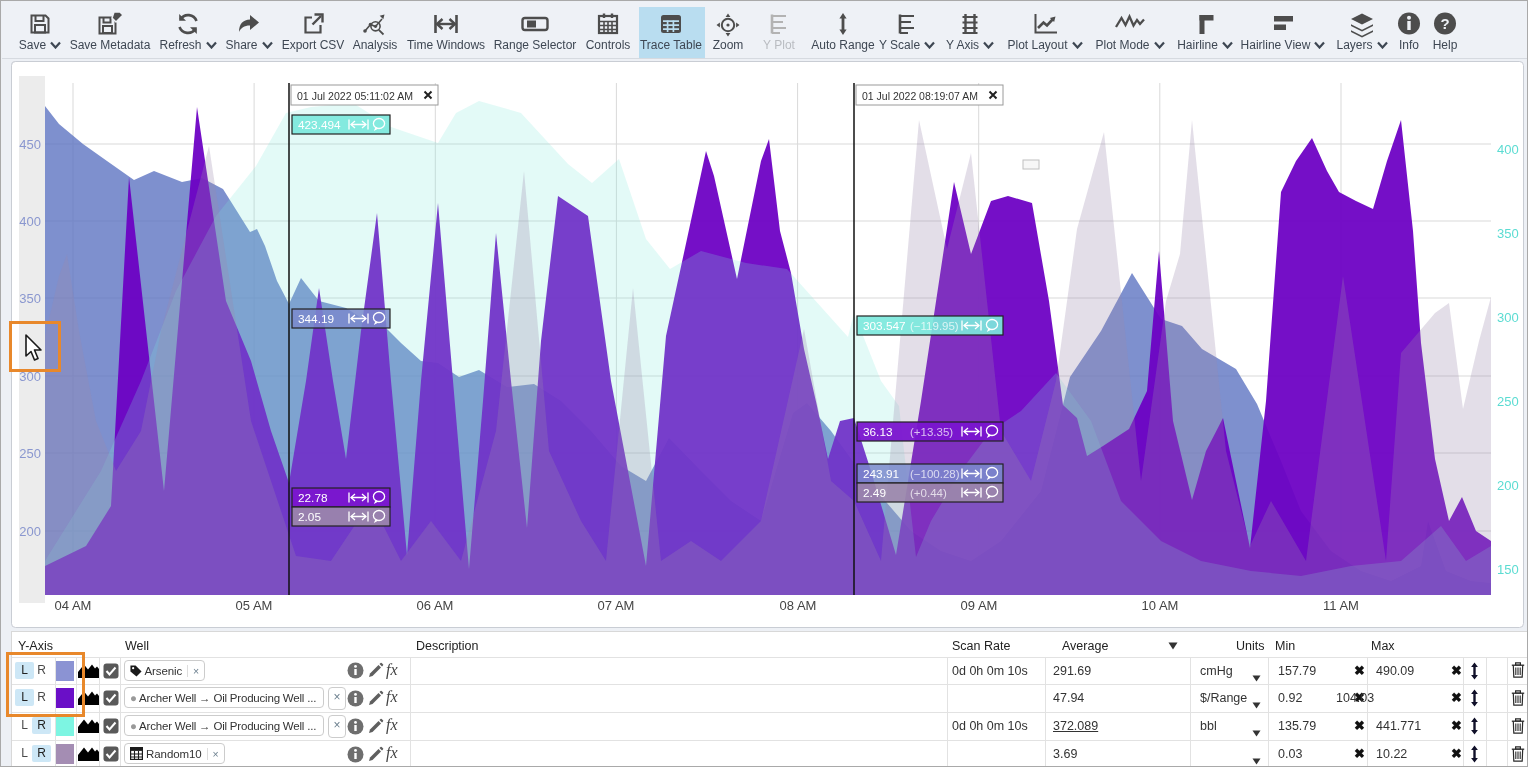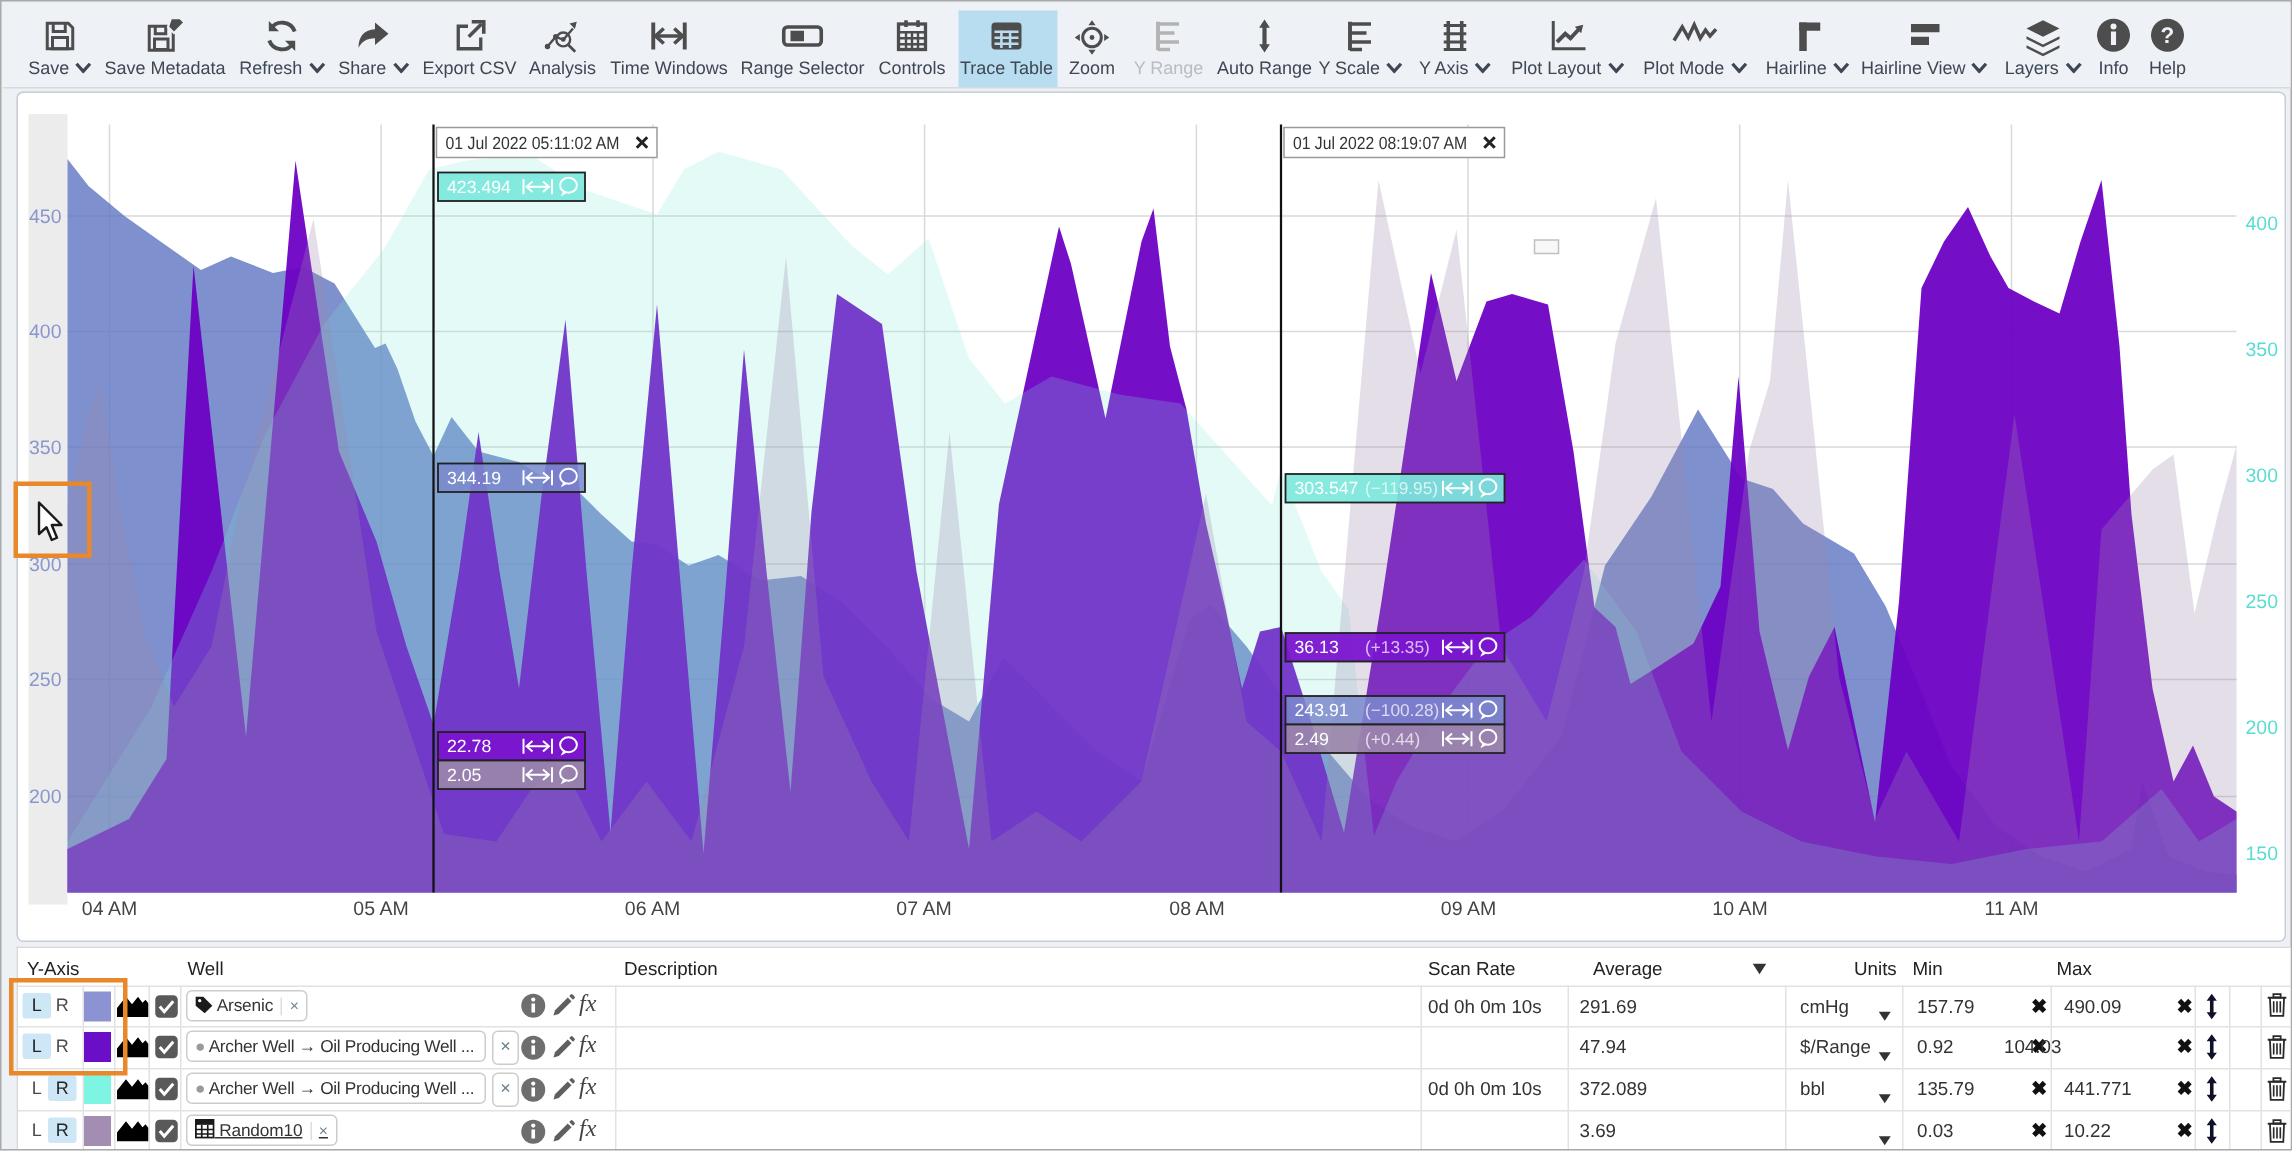--- a/index.html
+++ b/index.html
@@ -134,21 +134,21 @@
 <path d="M14 2.5 l2.4 3.4 h-4.8 z M14 25.5 l2.4 -3.4 h-4.8 z M2.5 14 l3.4 -2.4 v4.8 z M25.5 14 l-3.4 -2.4 v4.8 z" fill="#4d4d4d"></path>
 <circle cx="14" cy="14" r="1.6" fill="#4d4d4d"></circle>
 </svg></span>
       <span class="tlabel">Zoom</span>
     </div>
 <div class="titem" style="left:777px;">
       <span class="ticon"><svg width="26" height="26" viewBox="0 0 26 26">
 <path d="M6 3.5 V22.5" stroke="#b3b3b3" stroke-width="2.6"></path>
 <path d="M6 5 H20 M6 11 H17 M6 17 H20 M6 22 H14" stroke="#b3b3b3" stroke-width="2.2" fill="none"></path>
 </svg></span>
-      <span class="tlabel dis">Y Range</span>
+      <span class="tlabel dis">Y Plot</span>
     </div>
 <div class="titem" style="left:841px;">
       <span class="ticon"><svg width="26" height="26" viewBox="0 0 26 26">
 <path d="M13 7 V19" stroke="#4d4d4d" stroke-width="2.8"></path>
 <path d="M13 2 l3.6 5.5 h-7.2 z M13 24 l3.6 -5.5 h-7.2 z" fill="#4d4d4d"></path>
 </svg></span>
       <span class="tlabel">Auto Range</span>
     </div>
 <div class="titem" style="left:905px;">
       <span class="ticon"><svg width="26" height="26" viewBox="0 0 26 26">
@@ -465,21 +465,21 @@
         <circle cx="8.5" cy="8.5" r="8" fill="#6e6e6e"></circle>
         <rect x="7.3" y="7" width="2.4" height="6" fill="#fff"></rect>
         <circle cx="8.5" cy="4.4" r="1.4" fill="#fff"></circle>
       </svg></div>
 <div style="position:absolute;left:355px;top:85.5px;"><svg width="17" height="17" viewBox="0 0 17 17">
         <path d="M2 15 L3 11.5 L11.5 3 L14 5.5 L5.5 14 Z" fill="#5f5f5f"></path>
         <path d="M12.5 2 L15 4.5 L16 3.5 Q16.6 2.9 16 2.3 L14.7 1 Q14.1 0.4 13.5 1 Z" fill="#5f5f5f"></path>
       </svg></div>
 <div style="position:absolute;left:374px;top:84px;font-family:'Liberation Serif',serif;font-style:italic;font-size:16px;color:#444;">fx</div>
 <div class="cell" style="left:940px;top:87px;">0d 0h 0m 10s</div>
-<div class="cell" style="left:1041px;top:87px;">372.089</div>
+<div class="cell" style="left:1041px;top:87px;text-decoration:underline;">372.089</div>
 <div class="cell" style="left:1188px;top:87px;">bbl</div>
 <div style="position:absolute;left:1240px;top:91px;"><svg width="9" height="7" viewBox="0 0 9 7">
         <path d="M0.5 0.5 H8.5 L4.5 6.5 Z" fill="#333"></path>
       </svg></div>
 <div class="cell" style="left:1266px;top:87px;">135.79</div>
 <div class="bx" style="left:1342px;top:86px;">✖</div>
 <div class="cell" style="left:1364px;top:87px;">441.771</div>
 <div class="bx" style="left:1439px;top:86px;">✖</div>
 <div style="position:absolute;left:1457px;top:85px;"><svg width="11" height="18" viewBox="0 0 11 18">
         <path d="M5.5 4 V14" stroke="#101029" stroke-width="2.4"></path>
@@ -494,21 +494,21 @@
 <div class="lr" style="left:3px;top:113px;">L</div>
 <div class="lr on" style="left:20px;top:113px;">R</div>
 <div class="sw" style="left:44px;top:112px;background:#a48db3;"></div>
 <div style="position:absolute;left:66px;top:114px;"><svg width="21" height="15" viewBox="0 0 21 15">
         <path d="M0 15 L0 9 L6 1.5 L10 6.5 L14 1.5 L17 5.5 L19 3.5 L21 6 L21 15 Z" fill="#000"></path>
       </svg></div>
 <div style="position:absolute;left:91px;top:114px;"><svg width="16" height="16" viewBox="0 0 16 16">
         <rect x="0.5" y="0.5" width="15" height="15" rx="3" fill="#595959"></rect>
         <path d="M3.5 8 L6.5 11.5 L12.5 4.5" stroke="#fff" stroke-width="2" fill="none"></path>
       </svg></div>
-<div class="pill" style="left:112px;top:111px;text-decoration:underline;"><svg width="13" height="13" viewBox="0 0 13 13" style="vertical-align:-2px">
+<div class="pill" style="left:112px;top:111px;"><svg width="13" height="13" viewBox="0 0 13 13" style="vertical-align:-2px">
         <rect x="0.5" y="0.5" width="12" height="12" fill="none" stroke="#1a1a1a" stroke-width="1.4"></rect>
         <rect x="0.5" y="0.5" width="12" height="3.4" fill="#1a1a1a"></rect>
         <path d="M0.5 7 H12.5 M0.5 10 H12.5 M4.5 4 V12.5 M8.5 4 V12.5" stroke="#1a1a1a" stroke-width="1.1"></path>
       </svg> Random10<span class="pillx">×</span></div>
 <div style="position:absolute;left:335px;top:113.5px;"><svg width="17" height="17" viewBox="0 0 17 17">
         <circle cx="8.5" cy="8.5" r="8" fill="#6e6e6e"></circle>
         <rect x="7.3" y="7" width="2.4" height="6" fill="#fff"></rect>
         <circle cx="8.5" cy="4.4" r="1.4" fill="#fff"></circle>
       </svg></div>
 <div style="position:absolute;left:355px;top:113.5px;"><svg width="17" height="17" viewBox="0 0 17 17">

